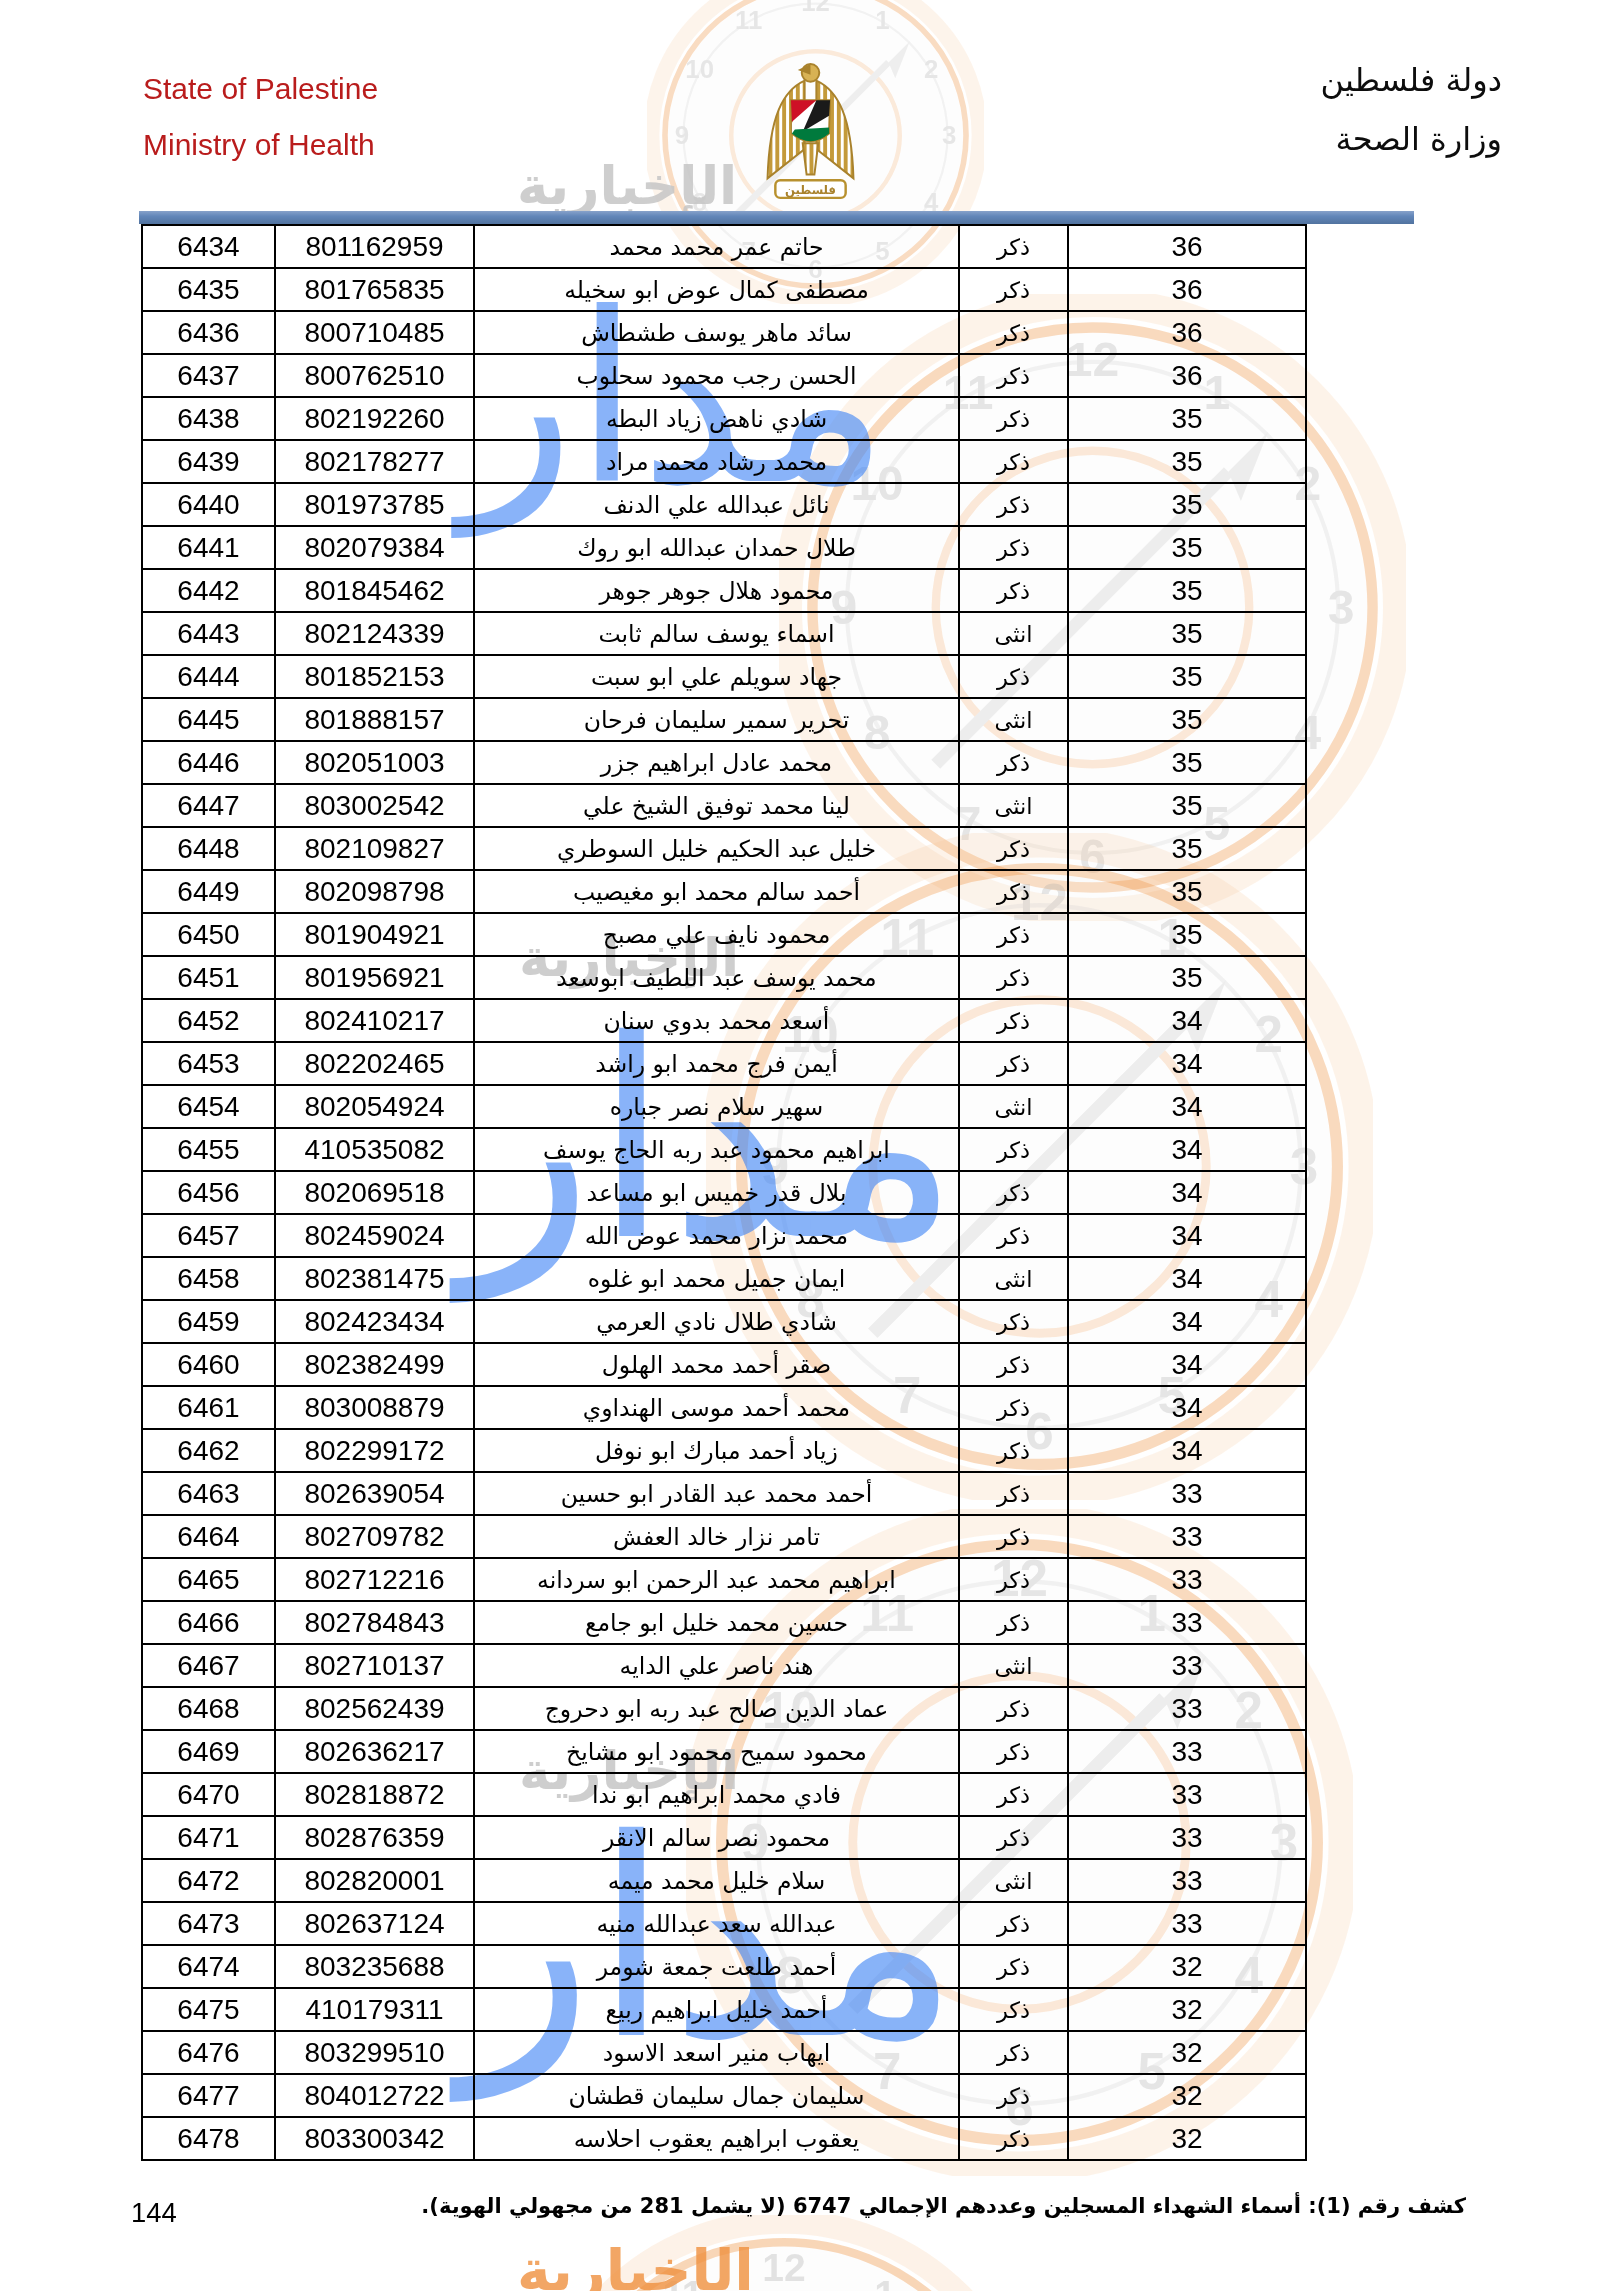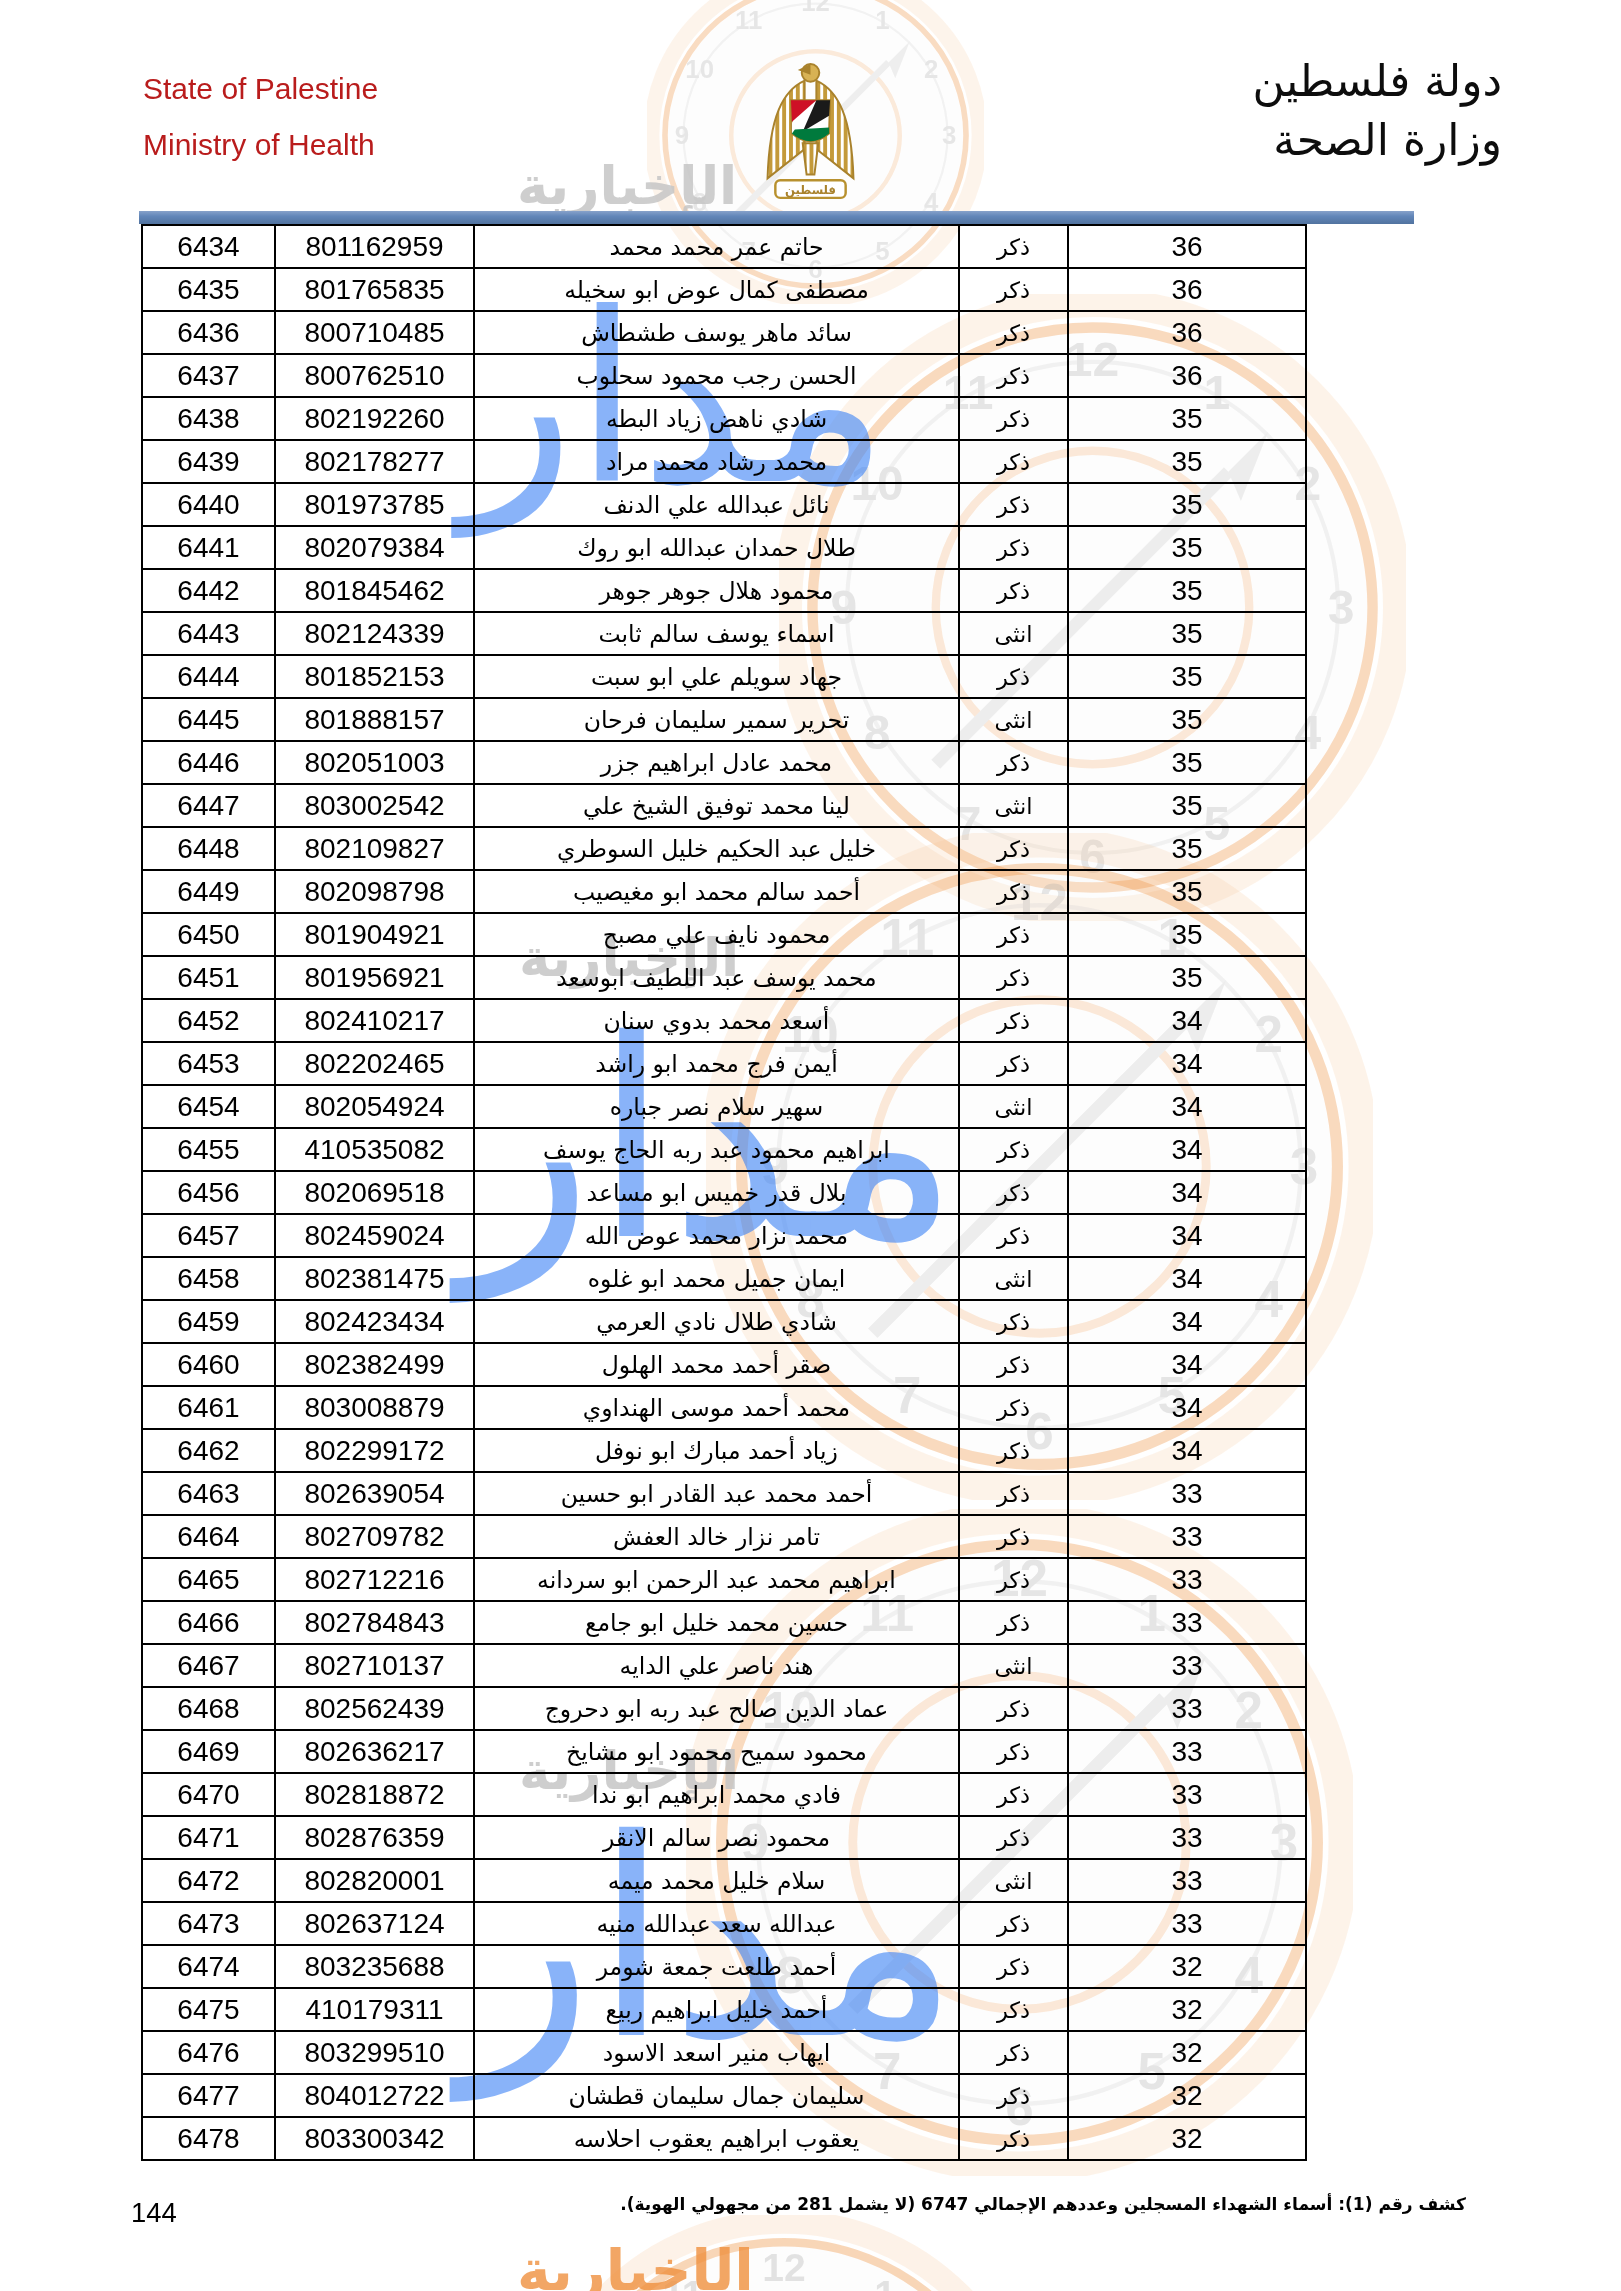--- a/index.html
+++ b/index.html
@@ -10,34 +10,34 @@
   .wm-clock{position:absolute;}
   .clock-num{fill:#b9b9b9;font-family:"Liberation Sans",sans-serif;font-size:46px;font-weight:bold;text-anchor:middle;}
   .wm-brand-small{position:absolute;direction:rtl;font-weight:bold;font-size:53px;color:#c6c6c6;opacity:.85;letter-spacing:1px;text-align:center;}
   .wm-brand-big{position:absolute;direction:rtl;font-weight:normal;color:#3b82f6;opacity:.6;line-height:.9;}
   .wm-orange{color:#f0913f;opacity:.8;}
   
   #content{position:absolute;inset:0;z-index:1;}
   #header-en{position:absolute;left:143px;top:61px;font-family:"Liberation Sans",sans-serif;
              font-size:30px;line-height:56px;color:#b91c1c;}
   #header-ar{position:absolute;right:119px;top:51px;direction:rtl;text-align:right;
-             font-size:44px;line-height:59px;color:#0d0d0d;}
+             font-size:32px;line-height:59px;color:#0d0d0d;}
   #emblem{position:absolute;left:748px;top:51px;width:125px;height:157px;}
   #blue-bar{position:absolute;left:139px;top:211px;width:1275px;height:12.7px;
             background:linear-gradient(180deg,#87a2ca 0%,#6286b9 40%,#51739f 100%);}
   #main-table{position:absolute;left:141px;top:224px;border-collapse:collapse;table-layout:fixed;
               border:2.9px solid #000;}
   #main-table td{border:2px solid #000;padding:0;text-align:center;vertical-align:middle;overflow:hidden;}
   #main-table tr{height:43px;}
   .c-num{font-family:"Liberation Sans",sans-serif;font-size:28px;}
   .c-ar{font-family:"DejaVu Sans",sans-serif;font-size:23.5px;direction:rtl;white-space:nowrap;}
   .c-gender{font-size:22.5px;}
   #footer-left{position:absolute;left:131px;top:2197px;font-family:"Liberation Sans",sans-serif;font-size:27.4px;}
   #footer-right{position:absolute;right:155px;top:2194px;direction:rtl;text-align:right;
-                font-size:17px;font-weight:bold;}
+                font-size:21px;font-weight:bold;}
 </style>
 </head>
 <body>
 
 <div id="page">
 
   <div id="watermark">
 
     <svg class="wm-clock" style="left:647px;top:-33px;width:337px;height:337px;opacity:.34" viewBox="0 0 600 600">
       <circle cx="300" cy="300" r="292" fill="none" stroke="rgba(246,197,150,0.55)" stroke-width="28"></circle>

